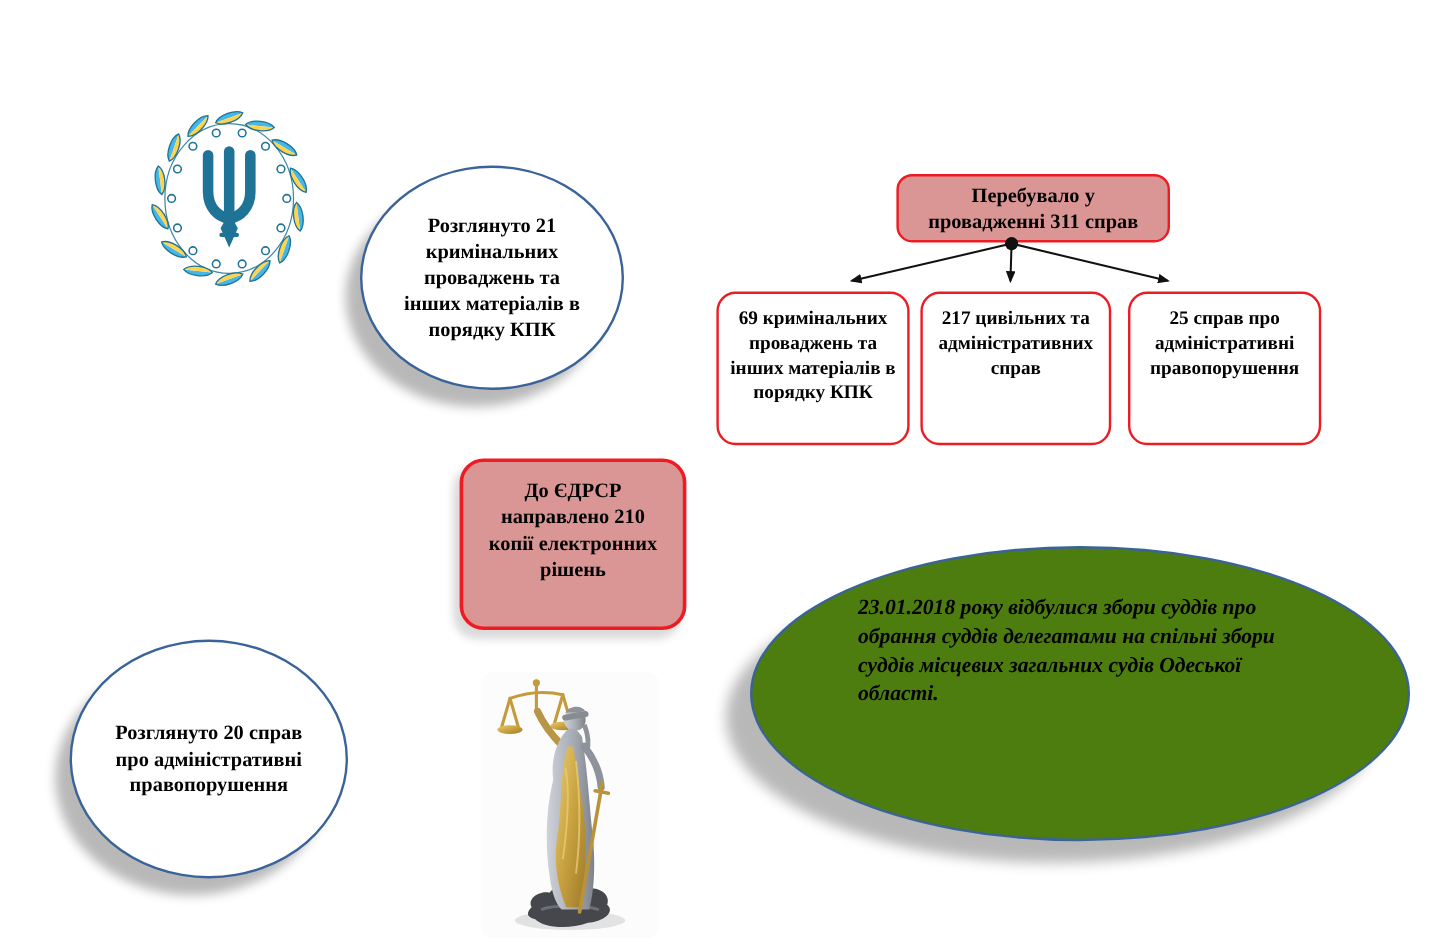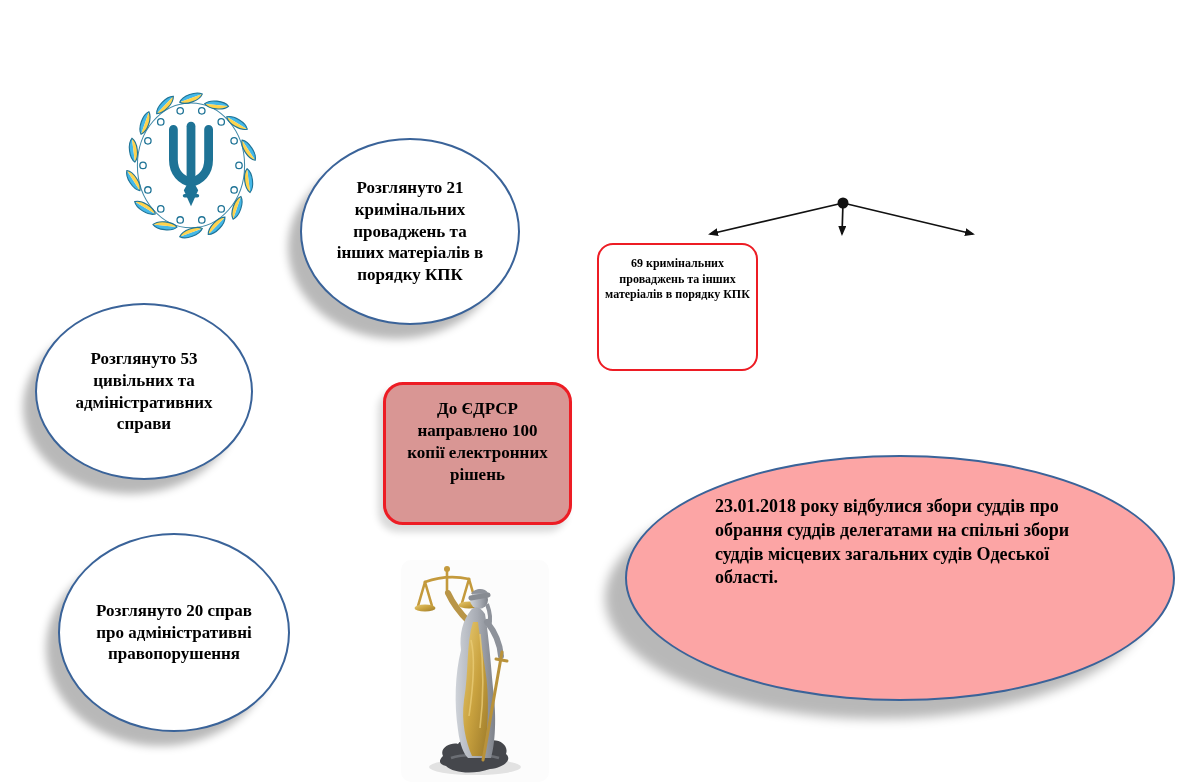--- a/index.html
+++ b/index.html
@@ -39,34 +39,35 @@
   }
   .flow-root-box {
     left:747px; top:145px; width:228px; height:57px; border-radius:13px;
     border-width:2.5px; font-size:17px; line-height:1.25;
     display:flex; align-items:center; justify-content:center; padding:0 10px;
   }
   
   .flow-child {
     position:absolute; top:243px; height:128px; background:#fff;
     border:2.5px solid #ed1c24; border-radius:16px;
-    color:#000; font-weight:bold; font-size:12px; line-height:1.3;
+    color:#000; font-weight:bold; font-size:16px; line-height:1.3;
     display:flex; justify-content:center; align-items:flex-start;
     text-align:center; padding:11px 6px 0;
   }
   .child-criminal { left:597px; width:161px; }
   .child-civil    { left:767px; width:159px; }
   .child-admin    { left:940px; width:161px; }
   
   .flow-arrows { position:absolute; left:580px; top:194px; width:580px; height:52px; }
   
   .announcement-ellipse {
     position:absolute; left:625px; top:455px; width:550px; height:246px;
-    border:2.5px solid #3a6399; border-radius:50%; background:#fca5a5;
+    border:2.5px solid #3a6399; border-radius:50%; background:#4d7c0f;
     box-shadow:-22px 20px 11px -2px rgba(0,0,0,.28);
+    font-style:italic;
   }
   .announcement-text {
     position:absolute; left:88px; top:38px; width:382px;
     color:#000; font-weight:bold; font-size:18px; line-height:1.32;
     text-align:left;
   }
   
   .emblem  { position:absolute; left:111px; top:78px;  width:160px; height:178px; }
   .statue  { position:absolute; left:401px; top:560px; width:148px; height:222px; }
 </style>
@@ -125,48 +126,54 @@
         <path stroke-width="11" d="M0,-44 V28"></path>
         <path stroke="none" fill="#1e7396" d="M0,20 L-9,36 L0,56 L9,36 Z"></path>
         <path stroke-width="4.5" d="M-8,43 H8"></path>
       </g>
     </svg>
   </div>
 
   <div class="result-circle circle-criminal">
     <span>Розглянуто 21 кримінальних проваджень та інших матеріалів в порядку КПК</span>
   </div>
-  <div class="result-circle circle-civil">
-    <span>Розглянуто 53 цивільних та адміністративних справи</span>
-  </div>
   <div class="result-circle circle-admin">
     <span>Розглянуто 20 справ про адміністративні правопорушення</span>
   </div>
 
   <div class="pink-box edrsr-box">
-    <span>До ЄДРСР направлено 100 копії електронних рішень</span>
-  </div>
-
+    <span>До ЄДРСР направлено 210 копії електронних рішень</span>
+  </div>
+
+  <div class="pink-box flow-root-box">
+    <span>Перебувало у провадженні 311 справ</span>
+  </div>
 
   <svg class="flow-arrows" viewBox="0 0 580 52">
     <defs>
       <marker id="ah" markerWidth="10" markerHeight="8" refX="8" refY="4" orient="auto" markerUnits="userSpaceOnUse">
         <path d="M0,0 L10,4 L0,8 Z" fill="#111"></path>
       </marker>
     </defs>
     <g stroke="#111" stroke-width="1.7" fill="none">
       <line x1="263" y1="9" x2="130" y2="40" marker-end="url(#ah)"></line>
       <line x1="263" y1="9" x2="262" y2="40" marker-end="url(#ah)"></line>
       <line x1="263" y1="9" x2="393" y2="40" marker-end="url(#ah)"></line>
     </g>
     <circle cx="263" cy="9" r="5.5" fill="#111"></circle>
   </svg>
 
   <div class="flow-child child-criminal">
     <span>69 кримінальних проваджень та інших матеріалів в порядку КПК</span>
+  </div>
+  <div class="flow-child child-civil">
+    <span>217 цивільних та адміністративних справ</span>
+  </div>
+  <div class="flow-child child-admin">
+    <span>25 справ про адміністративні правопорушення</span>
   </div>
 
   <div class="announcement-ellipse">
     <div class="announcement-text">23.01.2018 року відбулися збори суддів про обрання суддів делегатами на спільні збори суддів місцевих загальних судів Одеської області.</div>
   </div>
 
   <div class="statue">
     <svg width="148" height="222" viewBox="0 0 148 222">
       <defs>
         <linearGradient id="silverG" x1="0" y1="0" x2="1" y2="0">

